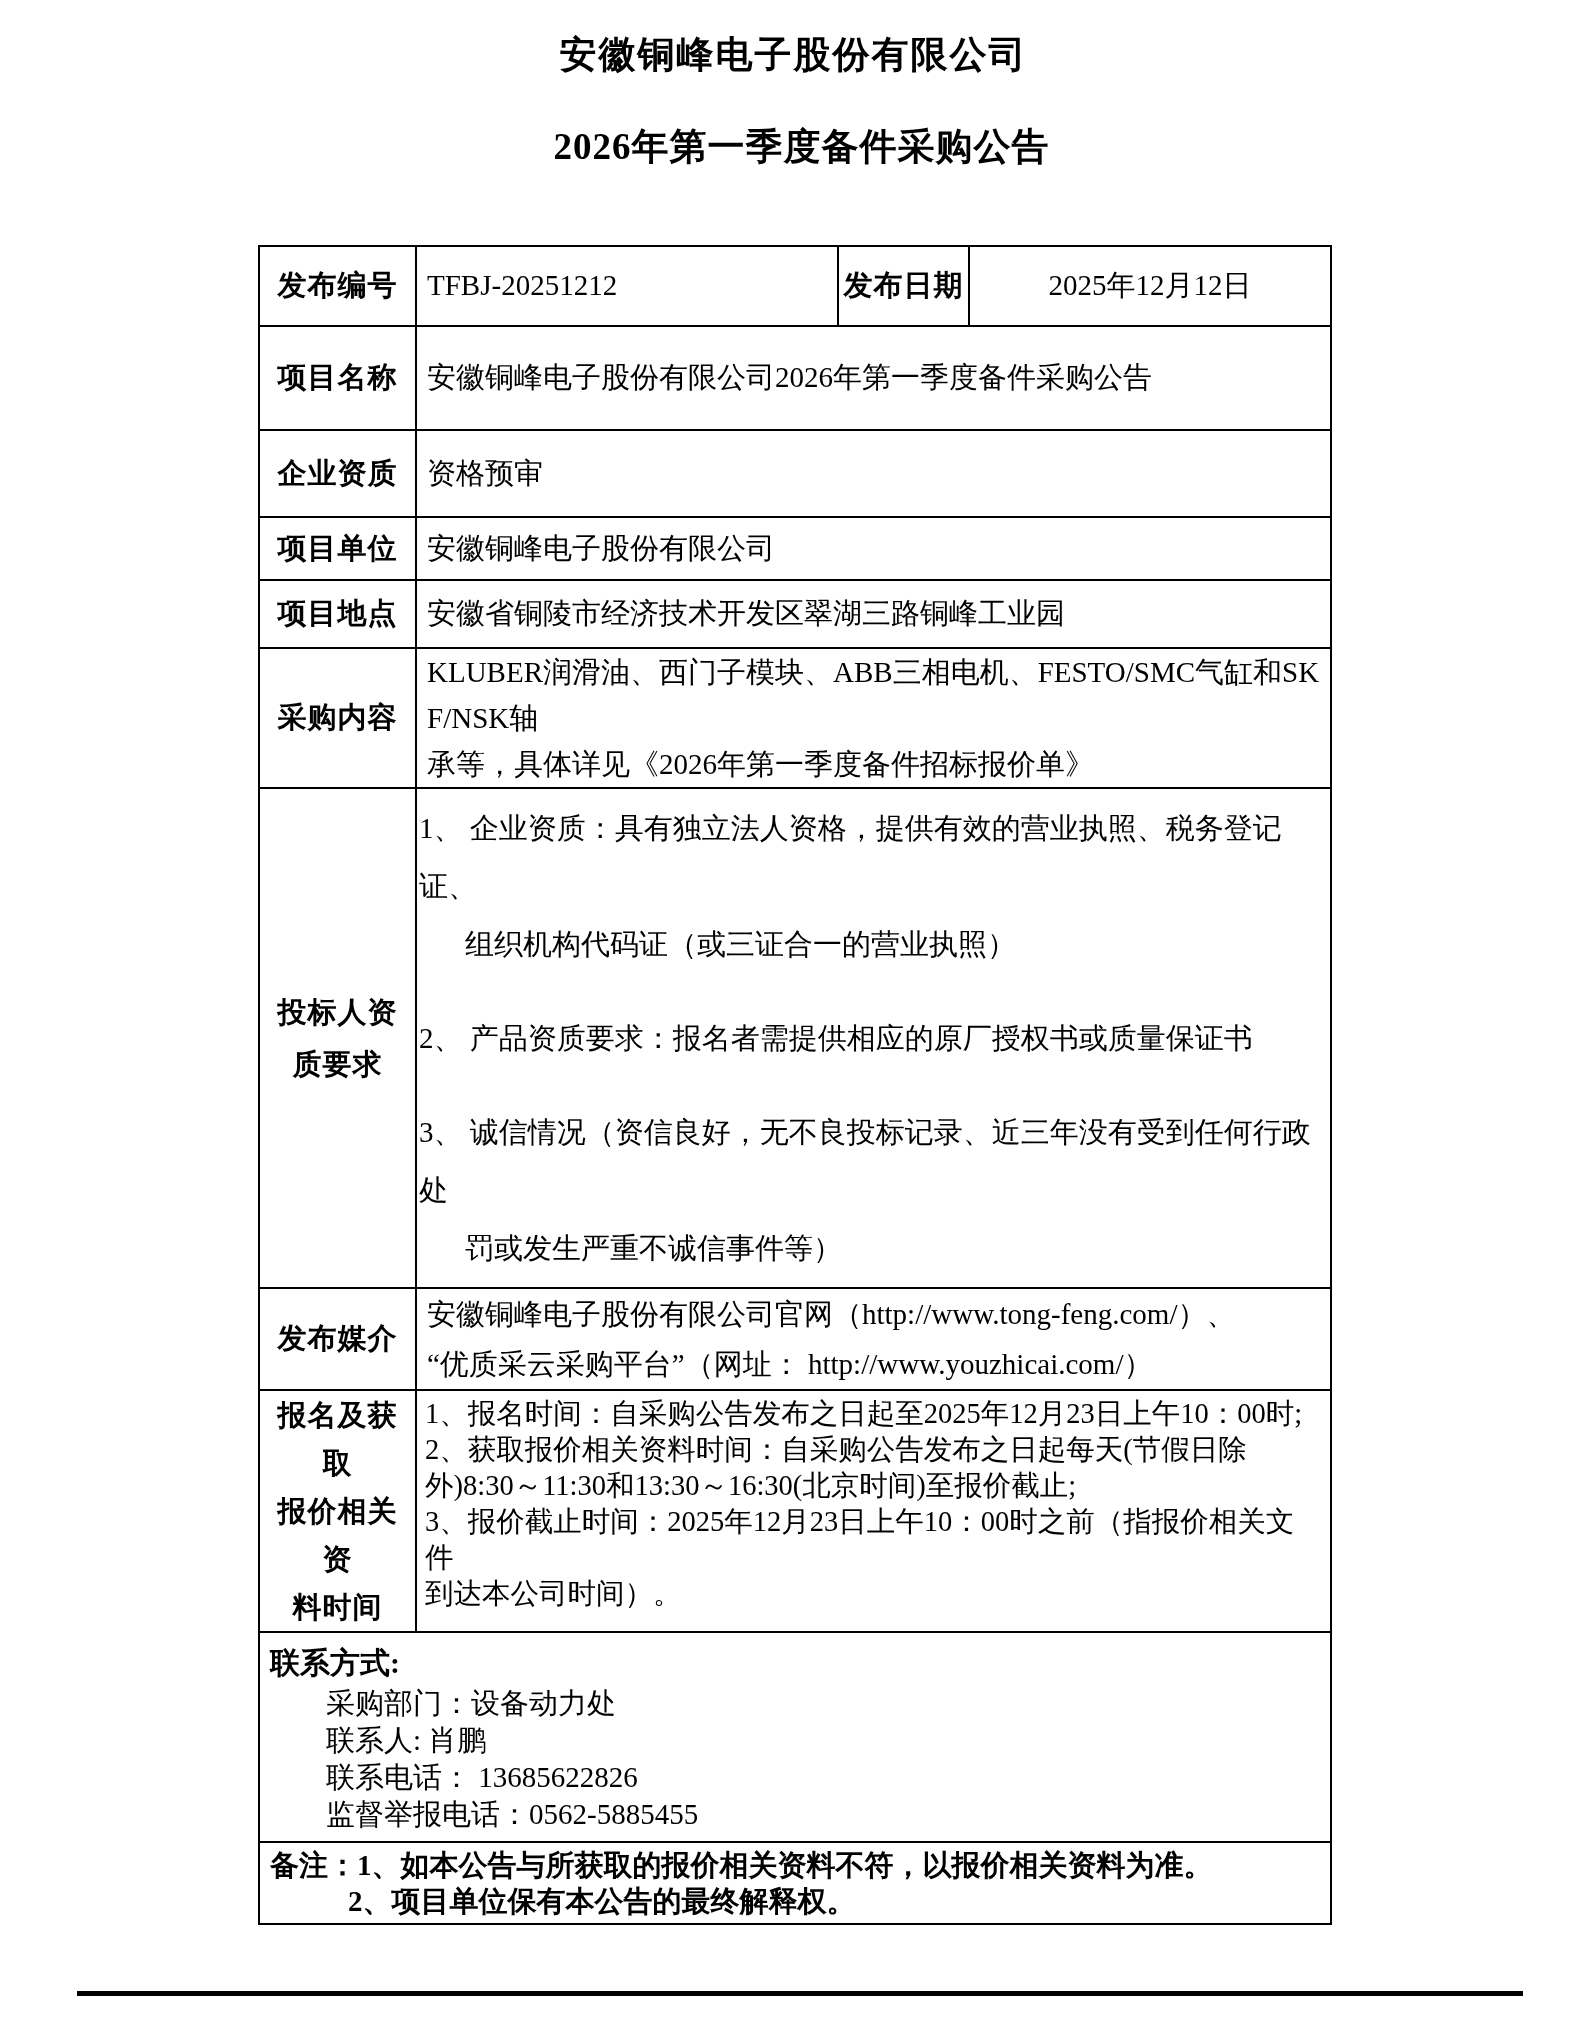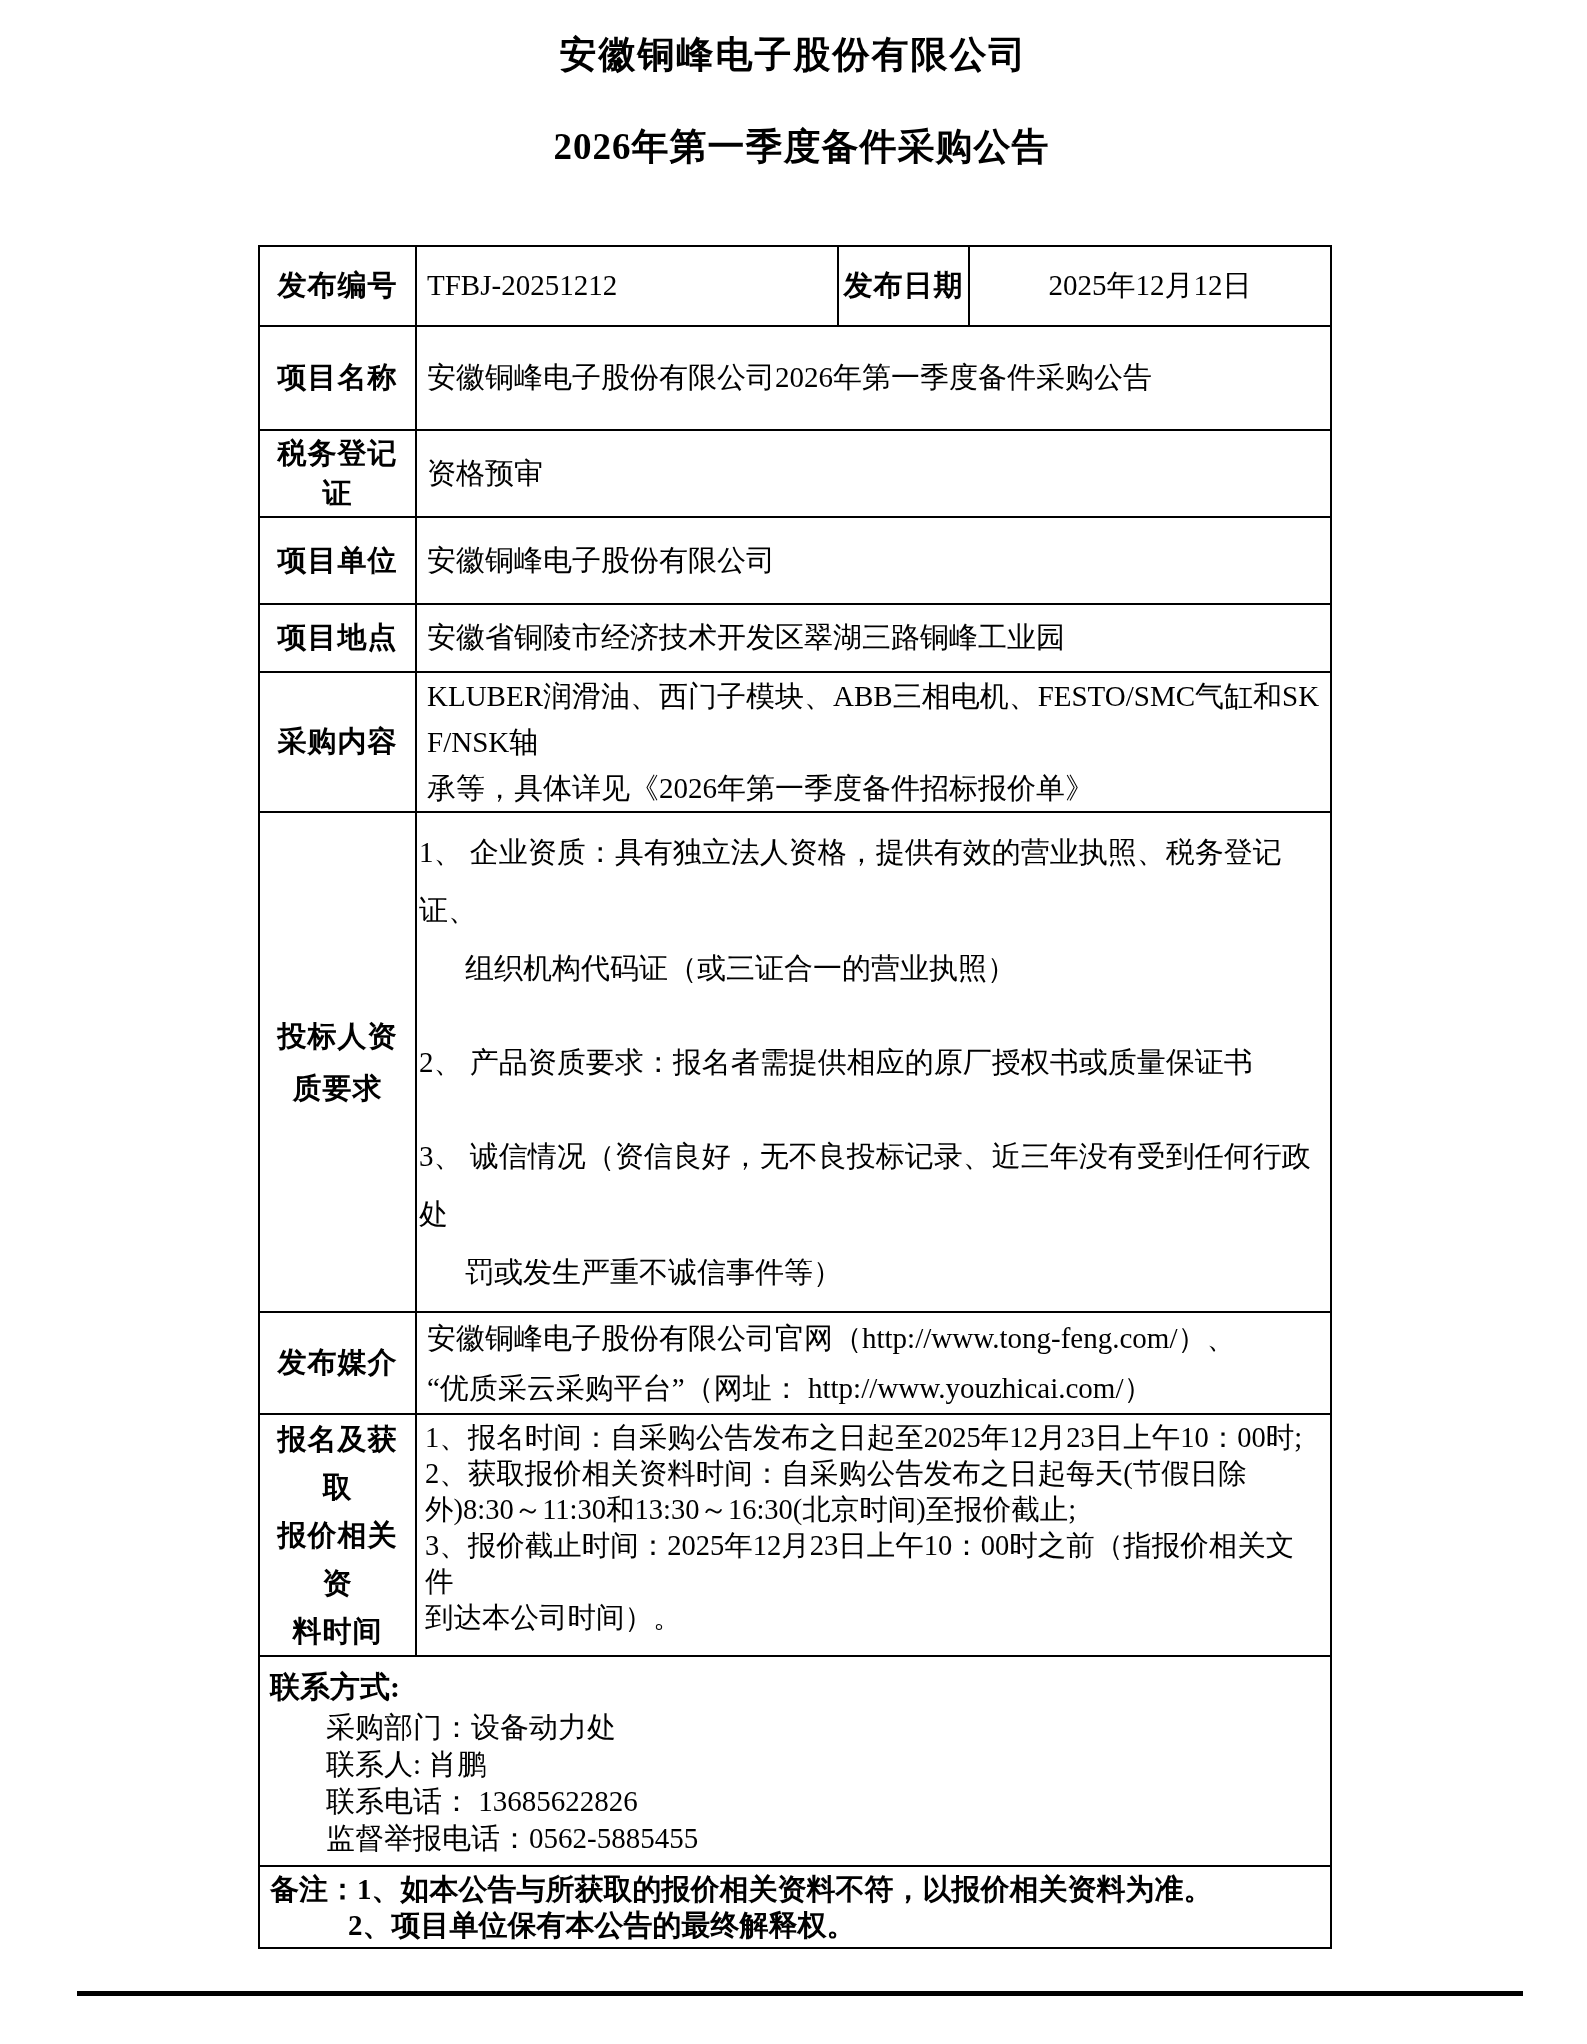--- a/index.html
+++ b/index.html
@@ -108,25 +108,25 @@
     <td class="lab">发布日期</td>
     <td class="center">2025年12月12日</td>
   </tr>
 
   <tr style="height:104px">
     <td class="lab">项目名称</td>
     <td colspan="3">安徽铜峰电子股份有限公司2026年第一季度备件采购公告</td>
   </tr>
 
   <tr style="height:87px">
-    <td class="lab">税务登记证</td>
+    <td class="lab">企业资质</td>
     <td colspan="3">资格预审</td>
   </tr>
 
-  <tr style="height:87px">
+  <tr style="height:63px">
     <td class="lab">项目单位</td>
     <td colspan="3">安徽铜峰电子股份有限公司</td>
   </tr>
 
   <tr style="height:68px">
     <td class="lab">项目地点</td>
     <td colspan="3">安徽省铜陵市经济技术开发区翠湖三路铜峰工业园</td>
   </tr>
 
   <tr style="height:103px">

